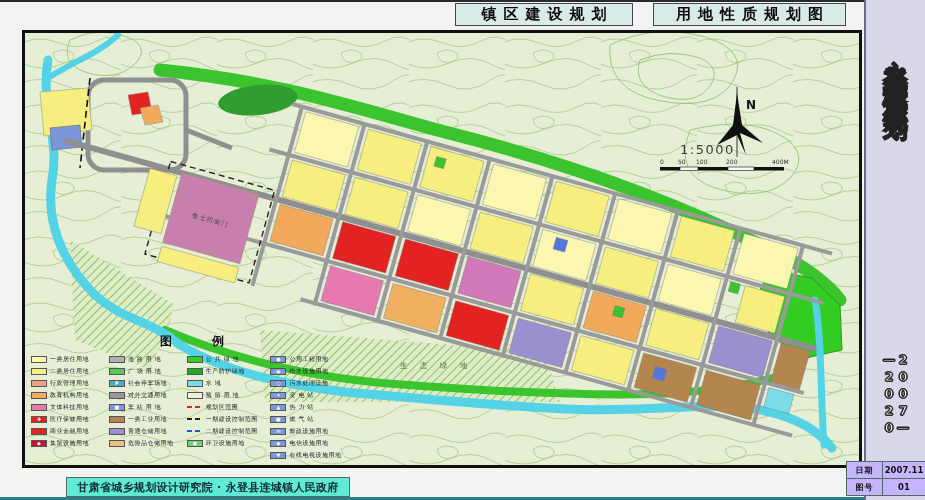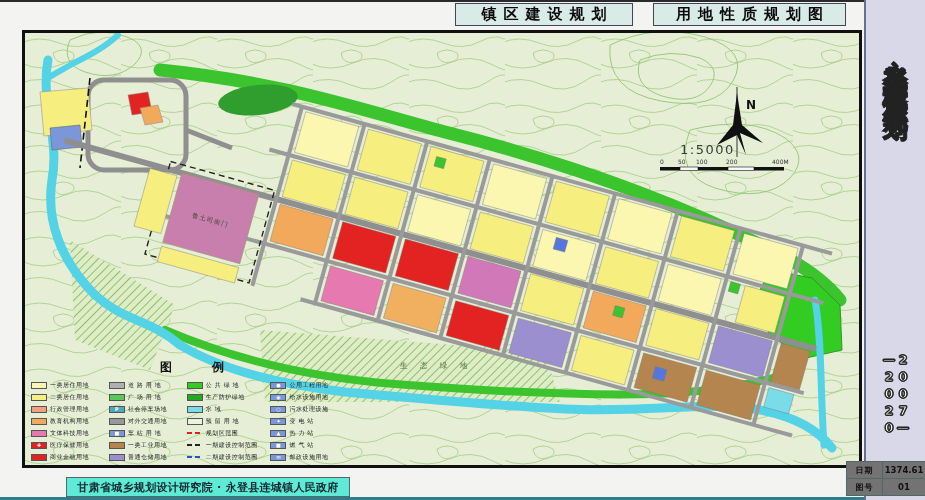--- a/index.html
+++ b/index.html
@@ -43,36 +43,36 @@
     position:absolute;top:352px;left:50%;transform:translateX(-50%);
     writing-mode:vertical-rl;text-orientation:upright;white-space:pre-line;
     font-size:12.5px;line-height:14px;font-weight:bold;letter-spacing:2px;color:#fff;
     -webkit-text-stroke:1px #222;
     text-shadow:1px 0 #333,-1px 0 #333,0 1px #333,0 -1px #333;
   }
   .sb-info{position:absolute;left:846px;top:461px;width:81px;z-index:7;}
   .sb-row{display:flex;height:18px;}
   .sb-row + .sb-row{margin-top:-1px;}
   .sb-cell{
-    background:#737373;border:1px solid #566;box-sizing:border-box;
+    background:#c4b5fd;border:1px solid #566;box-sizing:border-box;
     display:flex;align-items:center;justify-content:center;font-weight:bold;color:#111;
   }
   .sb-cell.l{width:37px;font-size:8px;letter-spacing:1px;}
   .sb-cell.v{width:44px;font-size:8.5px;margin-left:-1px;}
 
   
   .credit{
     position:absolute;left:66px;top:477px;width:284px;height:20px;
     background:#5eead4;border:1px solid #566;box-sizing:border-box;
     display:flex;align-items:center;justify-content:center;white-space:nowrap;
     font-size:11px;font-weight:bold;color:#102a33;letter-spacing:.3px;z-index:6;
   }
 
   
-  .legend{position:absolute;left:6px;top:326px;width:322px;z-index:5;}
+  .legend{position:absolute;left:6px;top:300px;width:322px;z-index:5;}
   .legend-title{
     text-align:center;font-size:12px;font-weight:bold;letter-spacing:18px;
     padding-left:18px;color:#111;margin-bottom:4px;
   }
   .legend-cols{display:flex;gap:5px;}
   .lg-col{display:flex;flex-direction:column;gap:1.6px;}
   .lg-col.c1{width:76px;}.lg-col.c2{width:76px;}.lg-col.c3{width:82px;}.lg-col.c4{width:86px;}
   .lg-item{display:flex;align-items:center;height:10.4px;}
   .sw{
     width:16px;height:7px;border:1px solid #555;box-sizing:border-box;flex:none;
@@ -396,21 +396,21 @@
 <div class="tbox" id="tbox-right">用地性质规划图</div>
 
 <div class="sidebar">
   <div class="sb-title">永登县连城镇总体规划</div>
   <div class="sb-period">2007—
 —2020</div>
 </div>
 <div class="sb-info">
   <div class="sb-row">
     <div class="sb-cell l">日期</div>
-    <div class="sb-cell v">1374.61</div>
+    <div class="sb-cell v">2007.11</div>
   </div>
   <div class="sb-row">
     <div class="sb-cell l">图号</div>
     <div class="sb-cell v">01</div>
   </div>
 </div>
 
 <div class="credit">甘肃省城乡规划设计研究院 · 永登县连城镇人民政府</div>
 
 <div class="bottom-rule"></div>

